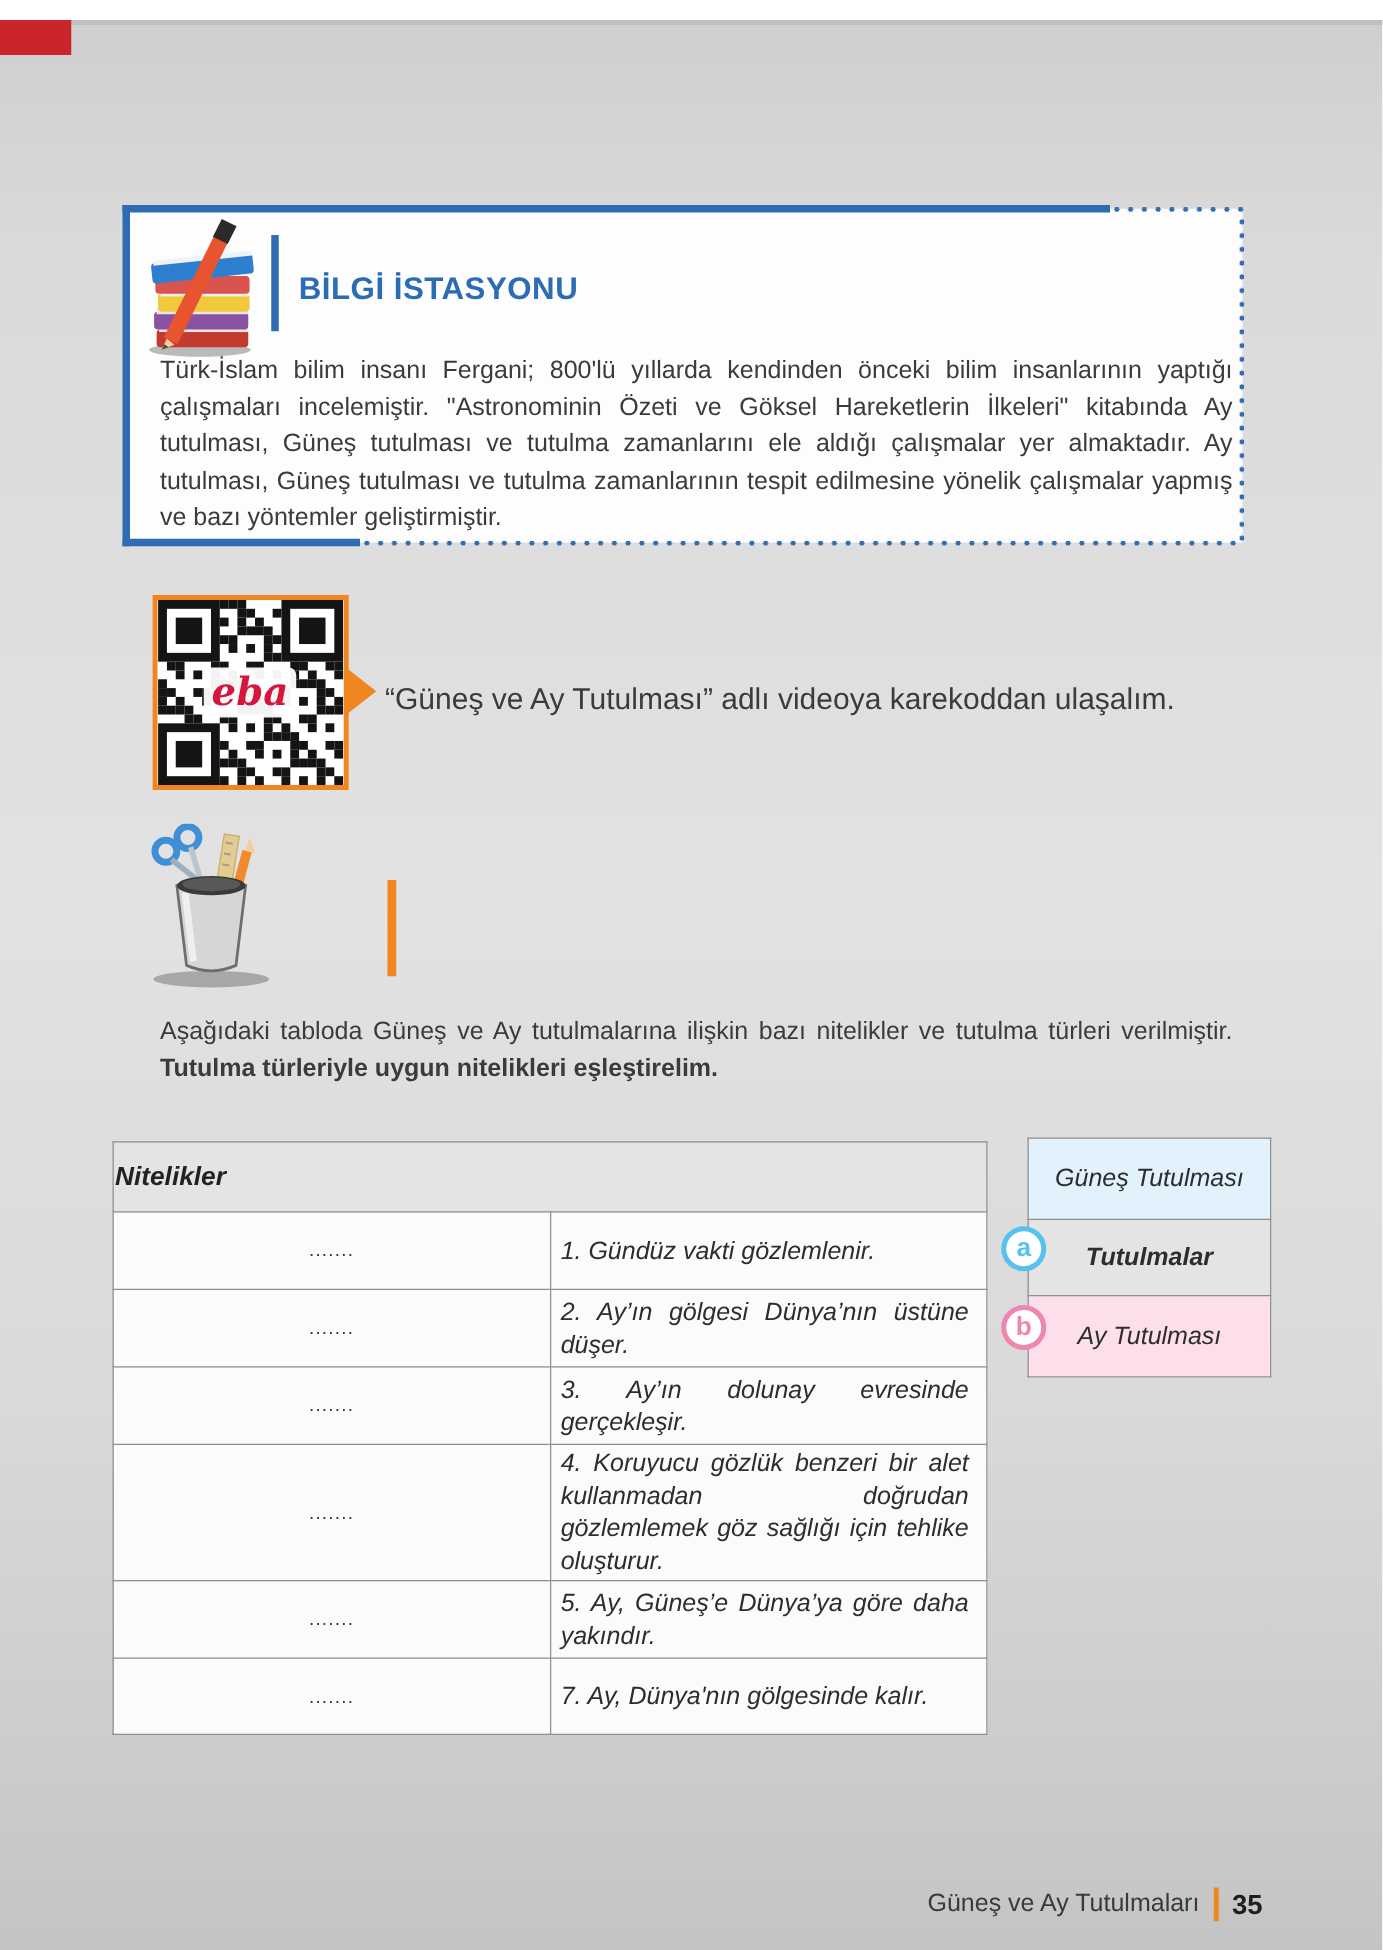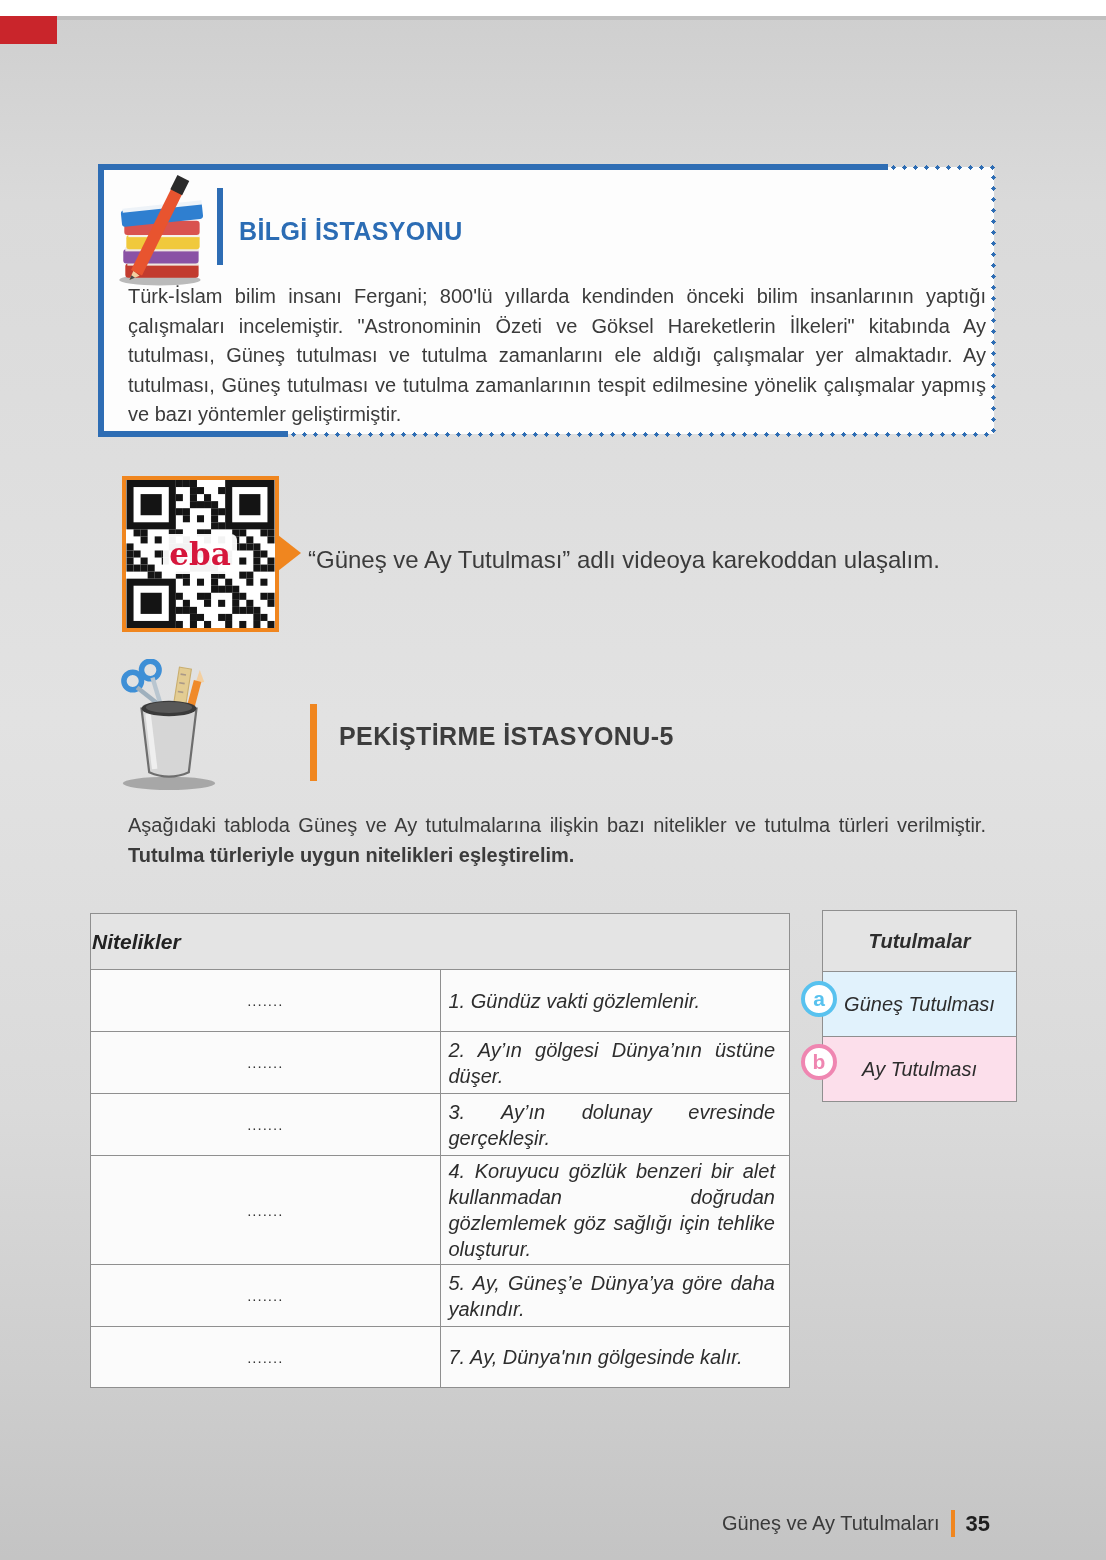--- a/index.html
+++ b/index.html
@@ -23,42 +23,42 @@
   .reinf-title{left:339px;top:706px;color:#3d3d3d;}
   .v-accent{position:absolute;}
 
   .body-par{position:absolute;left:128px;width:858px;font-size:20px;line-height:29.5px;color:#3b3b3b;text-align:justify;}
 
   
   .qr-box{position:absolute;left:122px;top:460px;width:149px;height:148px;border:4px solid #f0861f;background:#fff;}
   .qr-box svg{display:block;width:149px;height:148px;}
   .eba-label{position:absolute;left:37px;top:54px;width:74px;height:40px;background:rgba(255,255,255,.95);border-radius:6px;
     display:flex;align-items:center;justify-content:center;
-    font-family:"DejaVu Serif",serif;font-weight:bold;font-size:31px;color:#d6173c;}
+    font-family:"DejaVu Serif",serif;font-style:italic;font-weight:bold;font-size:31px;color:#d6173c;}
   .arrow-right{position:absolute;left:278px;top:519px;width:0;height:0;
     border-top:18px solid transparent;border-bottom:18px solid transparent;border-left:23px solid #f0861f;}
   .qr-caption{position:absolute;left:308px;top:530px;font-size:24px;color:#3b3b3b;}
 
   
   table{border-collapse:collapse;}
   .q-table{position:absolute;left:90px;top:897px;width:700px;table-layout:fixed;}
   .q-table td{border:1px solid #8f8f8f;background:#fbfbfb;}
   .t-header{height:53px;background:#e4e4e4 !important;
     font-weight:bold;font-style:italic;font-size:21px;color:#222;}
   .q-blank{width:57px;text-align:center;font-size:15px;letter-spacing:1px;color:#333;vertical-align:middle;}
   .q-text{padding:2px 14px 2px 8px;font-style:italic;font-size:20px;line-height:26px;color:#2d2d2d;text-align:justify;vertical-align:middle;}
   .q-row{height:62px;}
 
   .e-table{position:absolute;left:822px;top:894px;width:195px;table-layout:fixed;}
   .e-table td{border:1px solid #8f8f8f;height:62px;text-align:center;font-style:italic;font-size:20px;color:#2d2d2d;vertical-align:middle;}
   .badge{position:absolute;width:28px;height:28px;border-radius:50%;background:#fff;
     display:flex;align-items:center;justify-content:center;font-weight:bold;font-size:21px;z-index:3;}
 
   
-  .footer{position:absolute;top:1494px;left:640px;width:350px;display:flex;align-items:center;justify-content:flex-end;gap:11px;text-align:right;}
+  .footer{position:absolute;top:1494px;left:660px;width:350px;display:flex;align-items:center;justify-content:flex-end;gap:11px;text-align:right;}
   .footer-chapter{font-size:20px;color:#3a3a3a;}
   .footer-bar{width:4px;height:27px;background:#f0861f;}
   .footer-page{font-weight:bold;font-size:22px;color:#1e1e1e;}
 
   .icon-abs{position:absolute;}
 </style>
 </head>
 <body>
 
 <div class="page">
@@ -266,21 +266,20 @@
       </g>
       <polygon points="83,10 79,22 87,21" fill="#f3cfa0"></polygon>
       <line x1="81" y1="20" x2="73" y2="50" stroke="#f08a2a" stroke-width="7"></line>
     </g>
     <path d="M30,45 L80,45 L73,103 Q55,111 37,103 Z" fill="#d6d6d6" stroke="#6e6e6e" stroke-width="2"></path>
     <path d="M36,50 L42,100" stroke="#f5f5f5" stroke-width="5" fill="none" opacity=".8"></path>
     <ellipse cx="55" cy="45" rx="25" ry="7" fill="#3a3a3a"></ellipse>
     <ellipse cx="55" cy="44" rx="21" ry="5" fill="#585858"></ellipse>
   </svg>
   <div class="v-accent" style="left:310px;top:688px;width:7px;height:77px;background:#f0861f;"></div>
-  <div class="station-title reinf-title">PEKİŞTİRME İSTASYONU-5</div>
   <p class="body-par" style="top:795px;margin:0;"><span>Aşağıdaki tabloda Güneş ve Ay tutulmalarına ilişkin bazı nitelikler ve tutulma türleri verilmiştir. </span><b>Tutulma türleriyle uygun nitelikleri eşleştirelim.</b></p>
 
   <table class="q-table">
     <tbody>
         <tr>
           <td class="t-header" colspan="2">Nitelikler</td>
         </tr>
     <tr class="q-row">
       <td class="q-blank">.......</td>
       <td class="q-text">1. Gündüz vakti gözlemlenir.</td>
@@ -304,24 +303,24 @@
     <tr class="q-row" style="height:61px;">
       <td class="q-blank">.......</td>
       <td class="q-text">7. Ay, Dünya'nın gölgesinde kalır.</td>
         </tr>
   </tbody>
     </table>
 
   <table class="e-table">
     <tbody>
         <tr>
+          <td style="background:#e1f2fc;">Güneş Tutulması</td>
+        </tr>
+    <tr>
           <td class="t-header" style="height:58px;">Tutulmalar</td>
-        </tr>
-    <tr>
-          <td style="background:#e1f2fc;">Güneş Tutulması</td>
         </tr>
     <tr>
           <td style="background:#fcdfeb;">Ay Tutulması</td>
         </tr>
   </tbody>
     </table>
   <div class="badge" style="left:801px;top:965px;border:4px solid #58c2ef;color:#58c2ef;">a</div>
   <div class="badge" style="left:801px;top:1028px;border:4px solid #ef86b1;color:#ef86b1;">b</div>
 
   <div class="footer">

